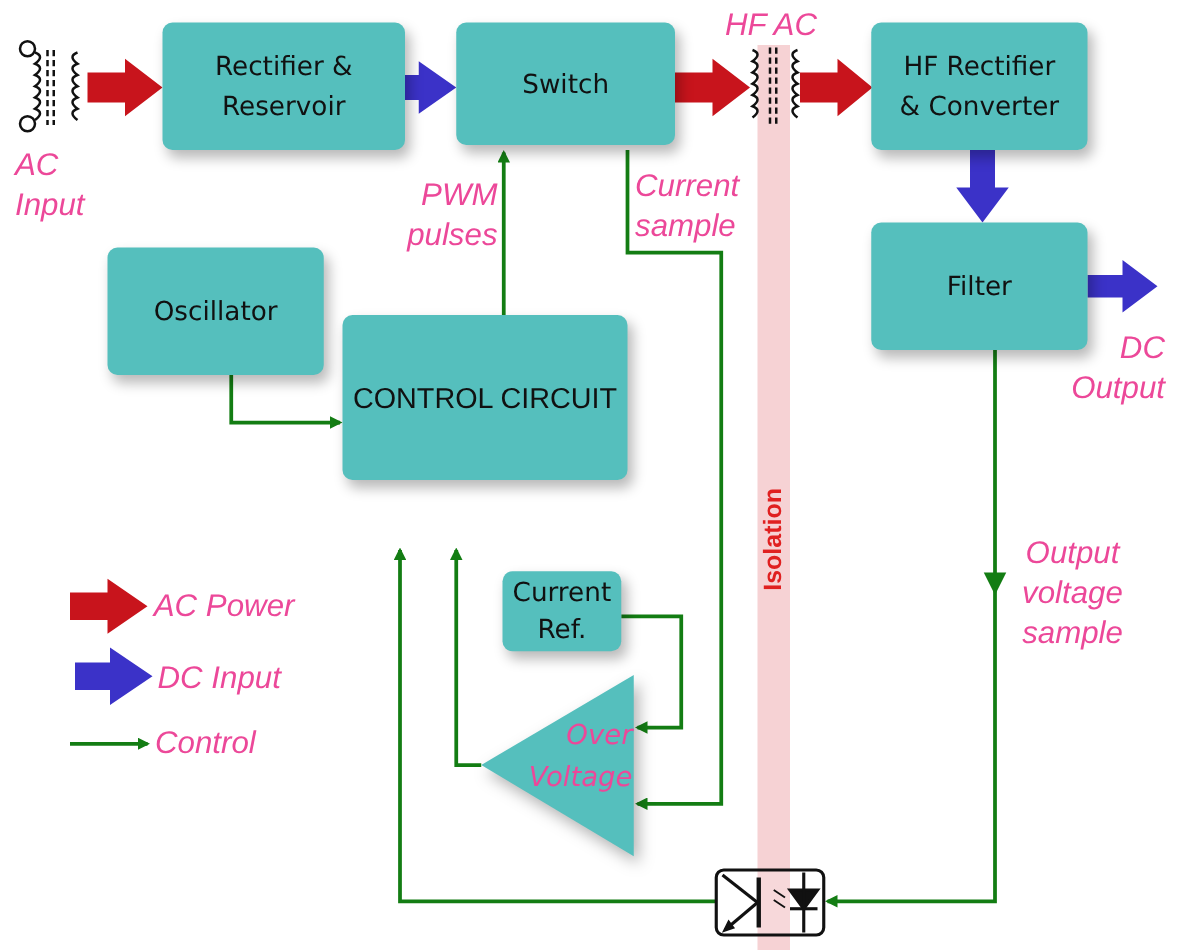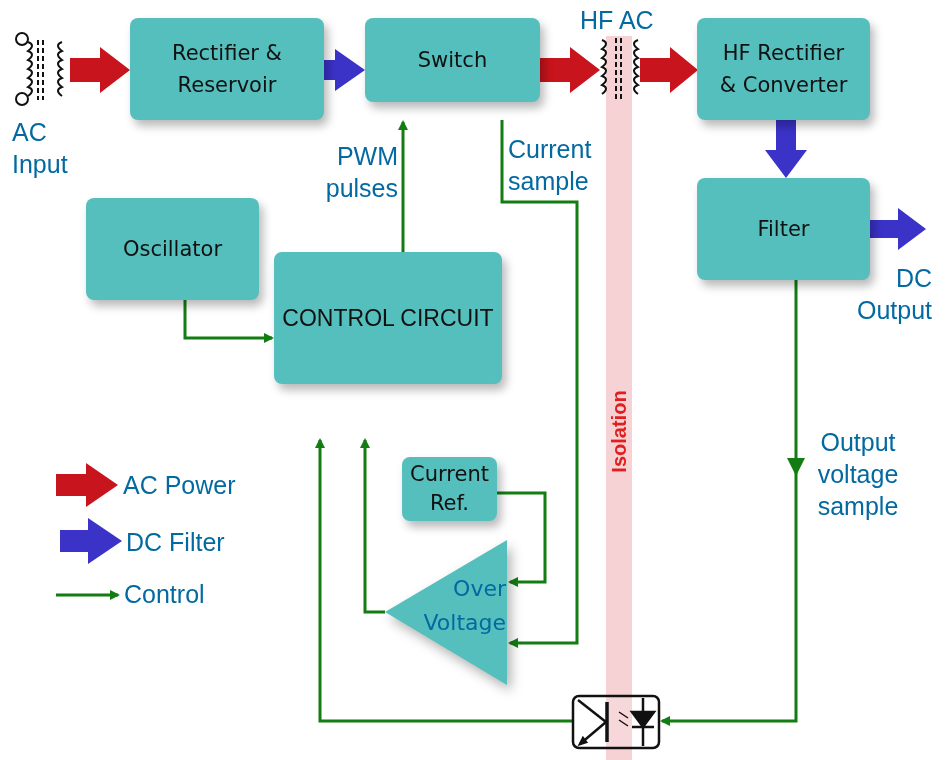--- a/index.html
+++ b/index.html
@@ -1,20 +1,20 @@
 <!DOCTYPE html>
 <html><head>
 <meta charset="utf-8">
 <style>
   html, body { margin:0; padding:0; background:#ffffff; }
   body { width:946px; height:760px; position:relative; overflow:hidden; font-family:"DejaVu Sans", sans-serif; }
   #stage { position:absolute; left:0; top:0; width:946px; height:760px; }
   .box { position:absolute; background:#55bfbd; border-radius:8px; box-shadow:4px 6px 10px rgba(0,0,0,0.28); display:flex; align-items:center; justify-content:center; text-align:center; color:#111; font-family:"DejaVu Sans", sans-serif; font-size:21px; line-height:32px; }
   .box span { white-space:pre-line; }
-  .lbl { position:absolute; font-family:"Liberation Sans", sans-serif; color:#0369a1; font-size:25px; line-height:32px; white-space:pre-line; }
+  .lbl { position:absolute; font-family:"Liberation Sans", sans-serif; color:#ec4899; font-size:25px; line-height:32px; white-space:pre-line;font-style:italic; }
   .iso-text { position:absolute; font-family:"Liberation Sans", sans-serif; font-weight:bold; color:#e02020; font-size:20px; transform:rotate(-90deg); transform-origin:center; white-space:nowrap; }
 </style>
 </head>
 <body>
 
 <div id="stage">
 
   <div style="position:absolute;left:606px;top:36px;width:26px;height:724px;background:#f6d2d4;"></div>
   <div class="iso-text" style="left:574px;top:420px;width:90px;text-align:center;">Isolation</div>
 
@@ -85,21 +85,21 @@
 
     <path d="M56,474 H86 V463 L118,485 L86,507 V496 H56 z" fill="#c8141c"></path>
     <path d="M60,530 H88 V518 L122,541 L88,564 V552 H60 z" fill="#3b32c8"></path>
     <line x1="56" y1="595" x2="118" y2="595" stroke="#137d13" stroke-width="3" marker-end="url(#gHead)"></line>
   </svg>
 
   <div class="box" style="left:130px;top:18px;width:194px;height:102px;">
     <span>Rectifier &amp;
 Reservoir</span>
   </div>
-  <div class="box" style="left:365px;top:18px;width:175px;height:84px;">
+  <div class="box" style="left:365px;top:18px;width:175px;height:98px;">
     <span>Switch</span>
   </div>
   <div class="box" style="left:697px;top:178px;width:173px;height:102px;">
     <span>Filter</span>
   </div>
   <div class="box" style="left:697px;top:18px;width:173px;height:102px;">
     <span>HF Rectifier
 &amp; Converter</span>
   </div>
   <div class="box" style="left:86px;top:198px;width:173px;height:102px;">
@@ -123,16 +123,16 @@
   <div class="lbl" style="left:508px;top:133px;">Current
 sample</div>
   <div class="lbl" style="left:848px;top:262px;width:84px;text-align:right;">DC
 Output</div>
   <div class="lbl" style="left:808px;top:426px;width:100px;text-align:center;">Output
 voltage
 sample</div>
 
   <div>
     <div class="lbl" style="left:123px;top:469px;">AC Power</div>
-    <div class="lbl" style="left:126px;top:526px;">DC Filter</div>
+    <div class="lbl" style="left:126px;top:526px;">DC Input</div>
     <div class="lbl" style="left:124px;top:578px;">Control</div>
   </div>
 </div>
 
 </body></html>

